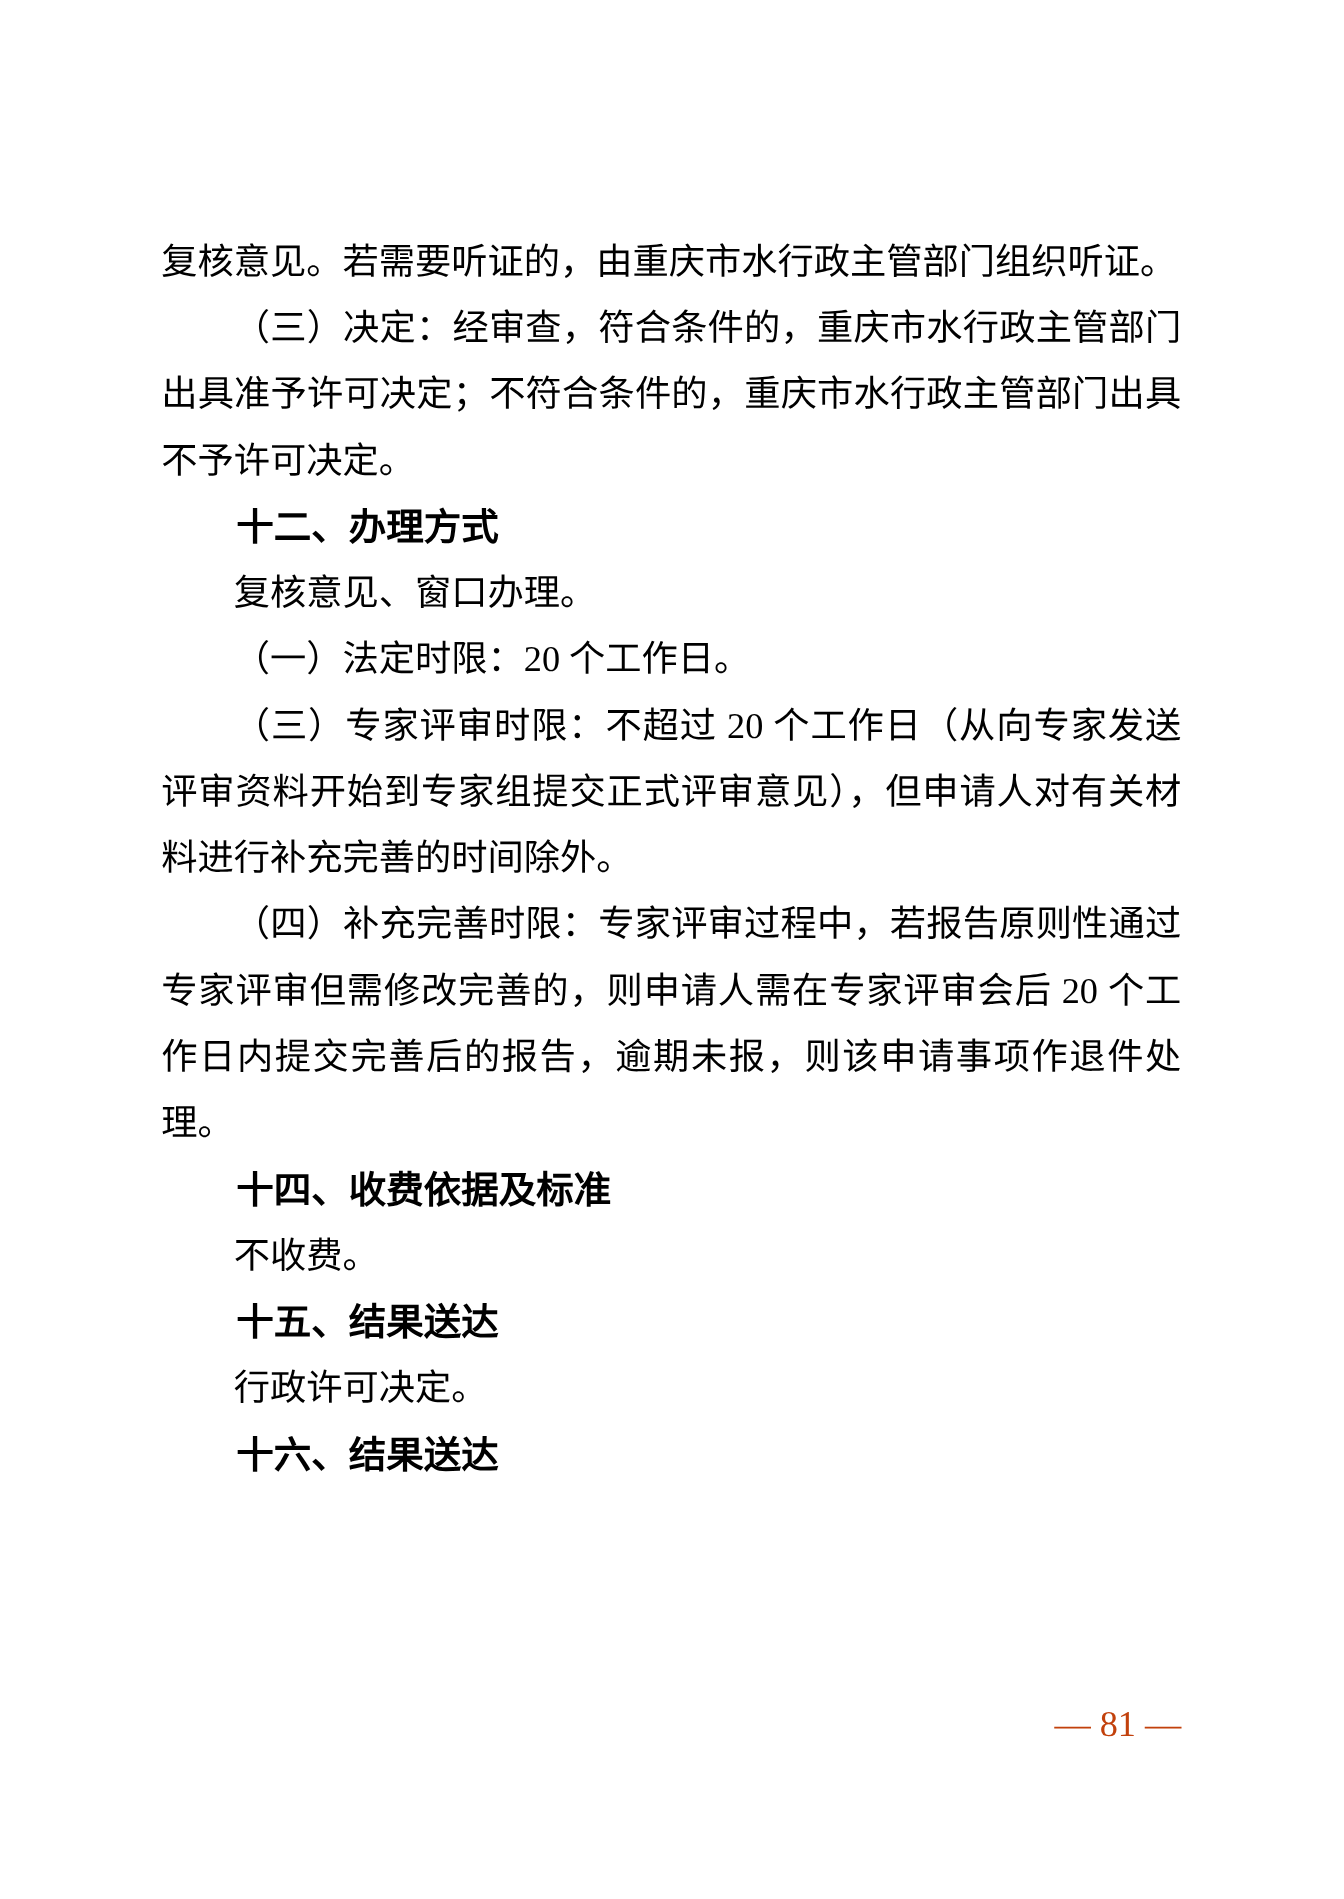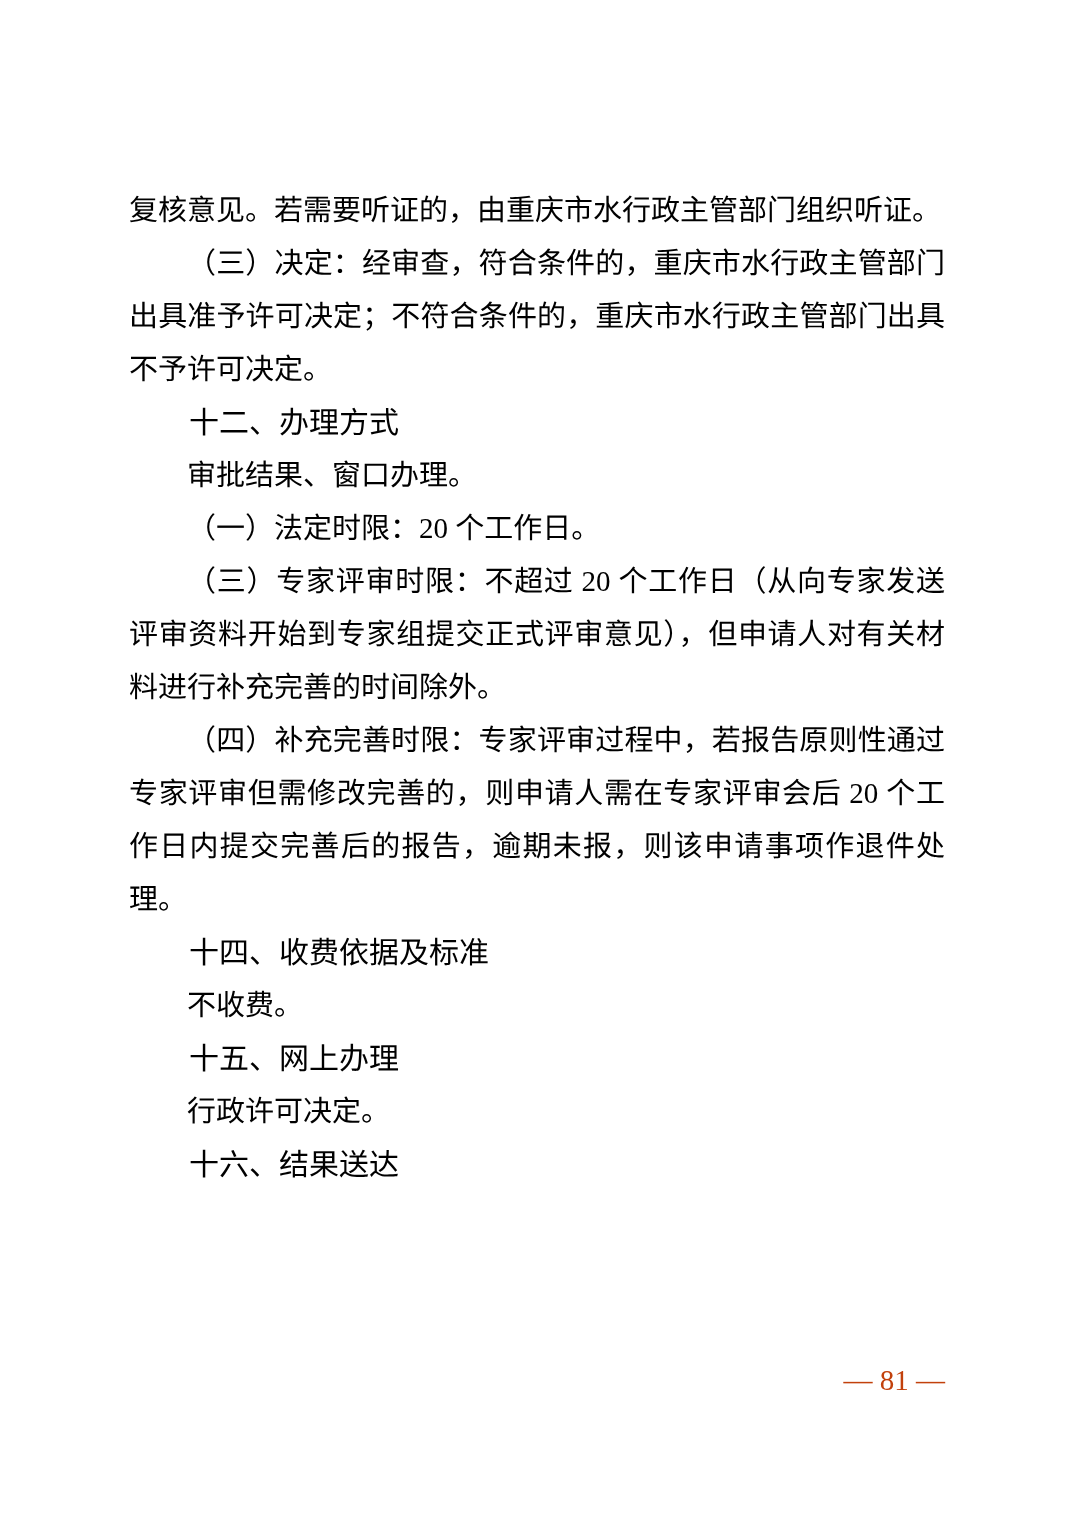--- a/index.html
+++ b/index.html
@@ -24,21 +24,21 @@
     font-size: 29px;
     line-height: 53px;
     text-align: justify;
     text-justify: inter-character;
     text-indent: 2em;
     color: #000000;
   }
   .body-para.no-indent { text-indent: 0; }
   .heading {
     font-family: "Liberation Sans", "DejaVu Sans", sans-serif;
-    font-weight: normal;
+    font-weight: bold;
     font-size: 30px;
     line-height: 53px;
     text-indent: 2em;
     color: #000000;
   }
   .page-footer {
     position: absolute;
     right: 130px;
     top: 1362px;
     font-size: 29px;
@@ -48,24 +48,24 @@
   }
 </style>
 </head>
 <body>
 
 <div class="page">
   <div class="doc-content">
     <p class="body-para no-indent">复核意见。若需要听证的，由重庆市水行政主管部门组织听证。</p>
     <p class="body-para">（三）决定：经审查，符合条件的，重庆市水行政主管部门出具准予许可决定；不符合条件的，重庆市水行政主管部门出具不予许可决定。</p>
     <h2 class="heading">十二、办理方式</h2>
-    <p class="body-para">审批结果、窗口办理。</p>
+    <p class="body-para">复核意见、窗口办理。</p>
     <p class="body-para">（一）法定时限：20 个工作日。</p>
     <p class="body-para">（三）专家评审时限：不超过 20 个工作日（从向专家发送评审资料开始到专家组提交正式评审意见），但申请人对有关材料进行补充完善的时间除外。</p>
     <p class="body-para">（四）补充完善时限：专家评审过程中，若报告原则性通过专家评审但需修改完善的，则申请人需在专家评审会后 20 个工作日内提交完善后的报告，逾期未报，则该申请事项作退件处理。</p>
     <h2 class="heading">十四、收费依据及标准</h2>
     <p class="body-para">不收费。</p>
-    <h2 class="heading">十五、网上办理</h2>
+    <h2 class="heading">十五、结果送达</h2>
     <p class="body-para">行政许可决定。</p>
     <h2 class="heading">十六、结果送达</h2>
   </div>
   <div class="page-footer">— 81 —</div>
 </div>
 
 </body></html>

